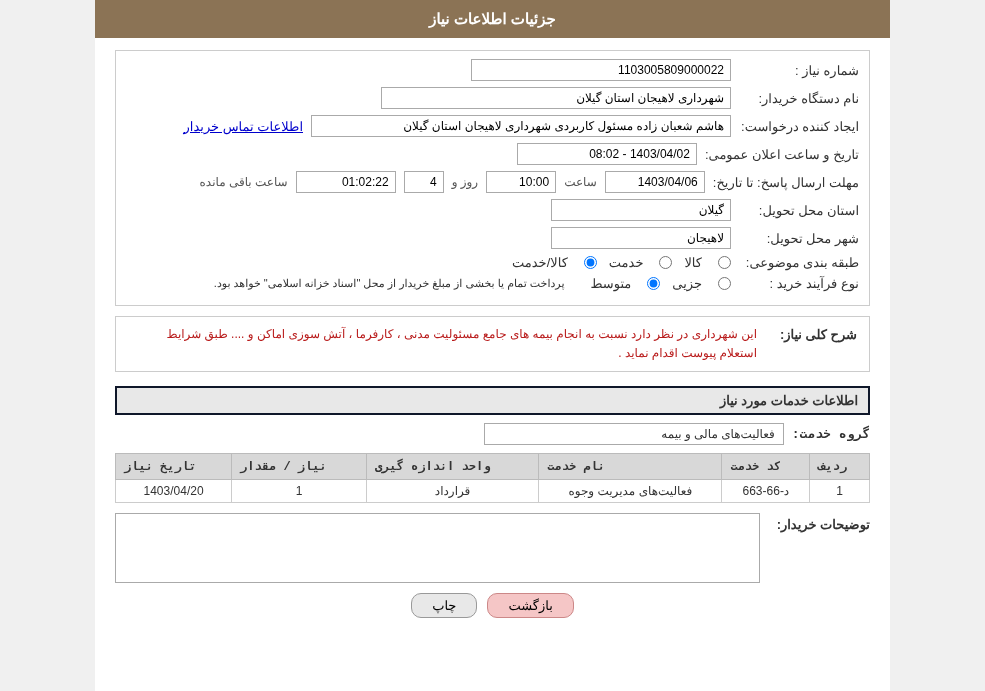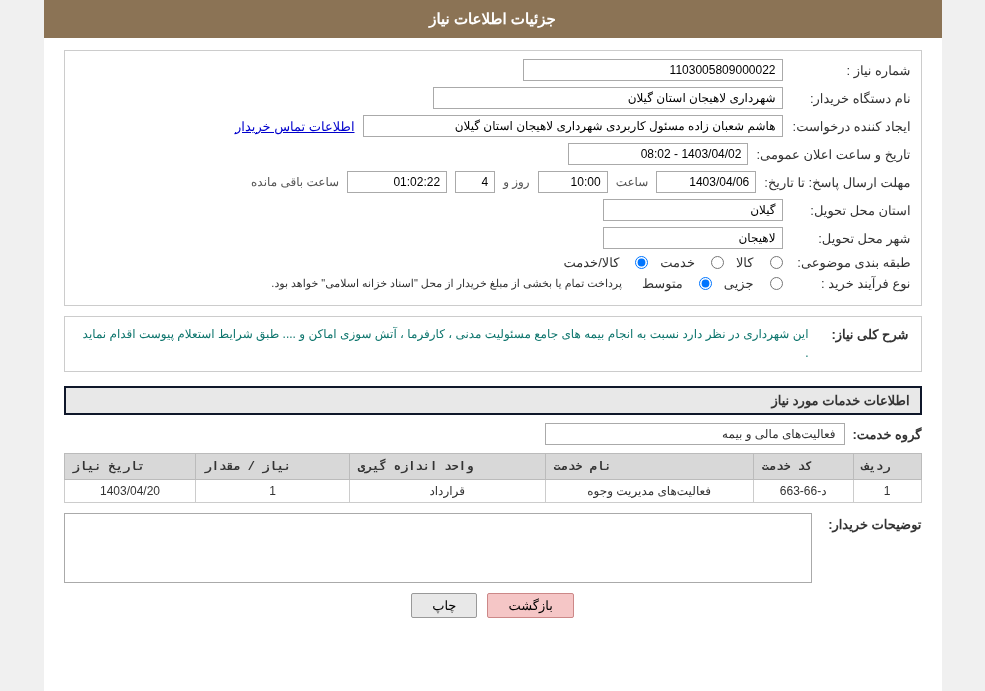--- a/index.html
+++ b/index.html
@@ -4,21 +4,21 @@
   <style>
     * { box-sizing: border-box; margin: 0; padding: 0; }
     body {
       font-family: Tahoma, Arial, sans-serif;
       background: #f0f0f0;
       direction: rtl;
       font-size: 13px;
       color: #333;
     }
     .page-container {
-      width: 898px;
+      width: 795px;
       min-height: 691px;
       background: #fff;
       margin: 0 auto;
     }
     .header-bar {
       background: #8B7355;
       color: #fff;
       text-align: center;
       padding: 10px 20px;
       font-size: 15px;
@@ -96,35 +96,36 @@
     .description-label {
       font-weight: bold;
       white-space: nowrap;
       min-width: 90px;
       text-align: right;
       margin-top: 2px;
     }
     .description-text {
       flex: 1;
       line-height: 1.6;
-      color: #0f766e;
+      color: #b91c1c;
       font-size: 12px;
     }
     .services-section {
       margin-bottom: 10px;
     }
     .service-group-row {
       display: flex;
       align-items: center;
       gap: 8px;
       margin-bottom: 8px;
     }
     .service-group-label {
       font-weight: bold;
       white-space: nowrap;
+      font-family: Liberation Mono, monospace;
     }
     .service-group-value {
       border: 1px solid #aaa;
       padding: 2px 8px;
       background: #fff;
       height: 22px;
       width: 300px;
       font-size: 12px;
       direction: rtl;
       display: flex;
@@ -181,21 +182,21 @@
       gap: 10px;
       margin-top: 10px;
       margin-bottom: 10px;
     }
     .btn {
       padding: 4px 20px;
       border: 1px solid #999;
       cursor: pointer;
       font-family: Tahoma, Arial, sans-serif;
       font-size: 13px;
-      border-radius: 2px;
+      border-radius: 10px;
     }
     .btn-print {
       background: #e8e8e8;
     }
     .btn-back {
       background: #f5c6c6;
       border-color: #cc8888;
     }
     .watermark-container {
       position: relative;
@@ -283,21 +284,21 @@
         <div class="radio-group">
           <div class="radio-item">
             <input type="radio" name="purchase_type" style="">
             <span>جزیی</span>
           </div>
           <div class="radio-item">
             <input type="radio" name="purchase_type" checked="" style="">
             <span>متوسط</span>
           </div>
         </div>
-        <span style="font-size:11px; color:#333; margin-right:12px;">پرداخت تمام یا بخشی از مبلغ خریدار از محل "اسناد خزانه اسلامی" خواهد بود.</span>
+        <span style="font-size:11px; color:#333; margin-right:18px;">پرداخت تمام یا بخشی از مبلغ خریدار از محل "اسناد خزانه اسلامی" خواهد بود.</span>
       </div>
 
     </div>
 
     <div class="description-box">
       <div class="description-row">
         <div class="description-label">شرح کلی نیاز:</div>
         <div class="description-text">این شهرداری در نظر دارد نسبت به انجام بیمه های جامع مسئولیت مدنی ، کارفرما ، آتش سوزی اماکن و .... طبق شرایط استعلام پیوست اقدام نماید .</div>
       </div>
     </div>

